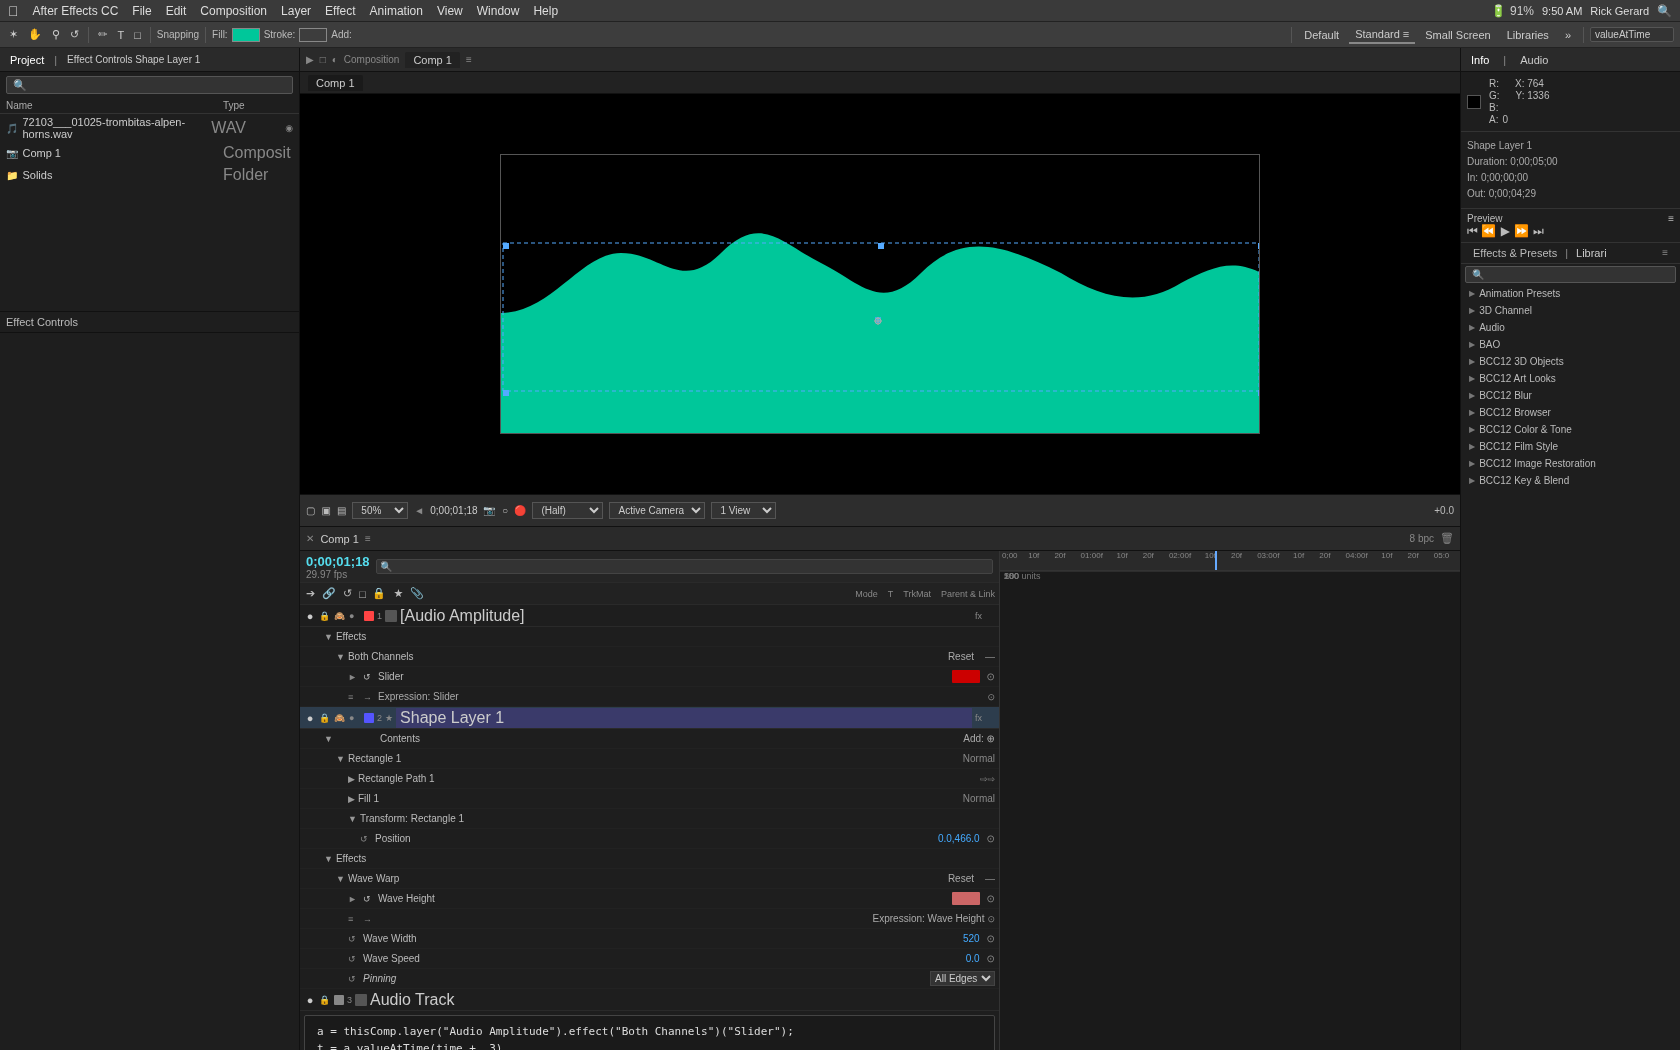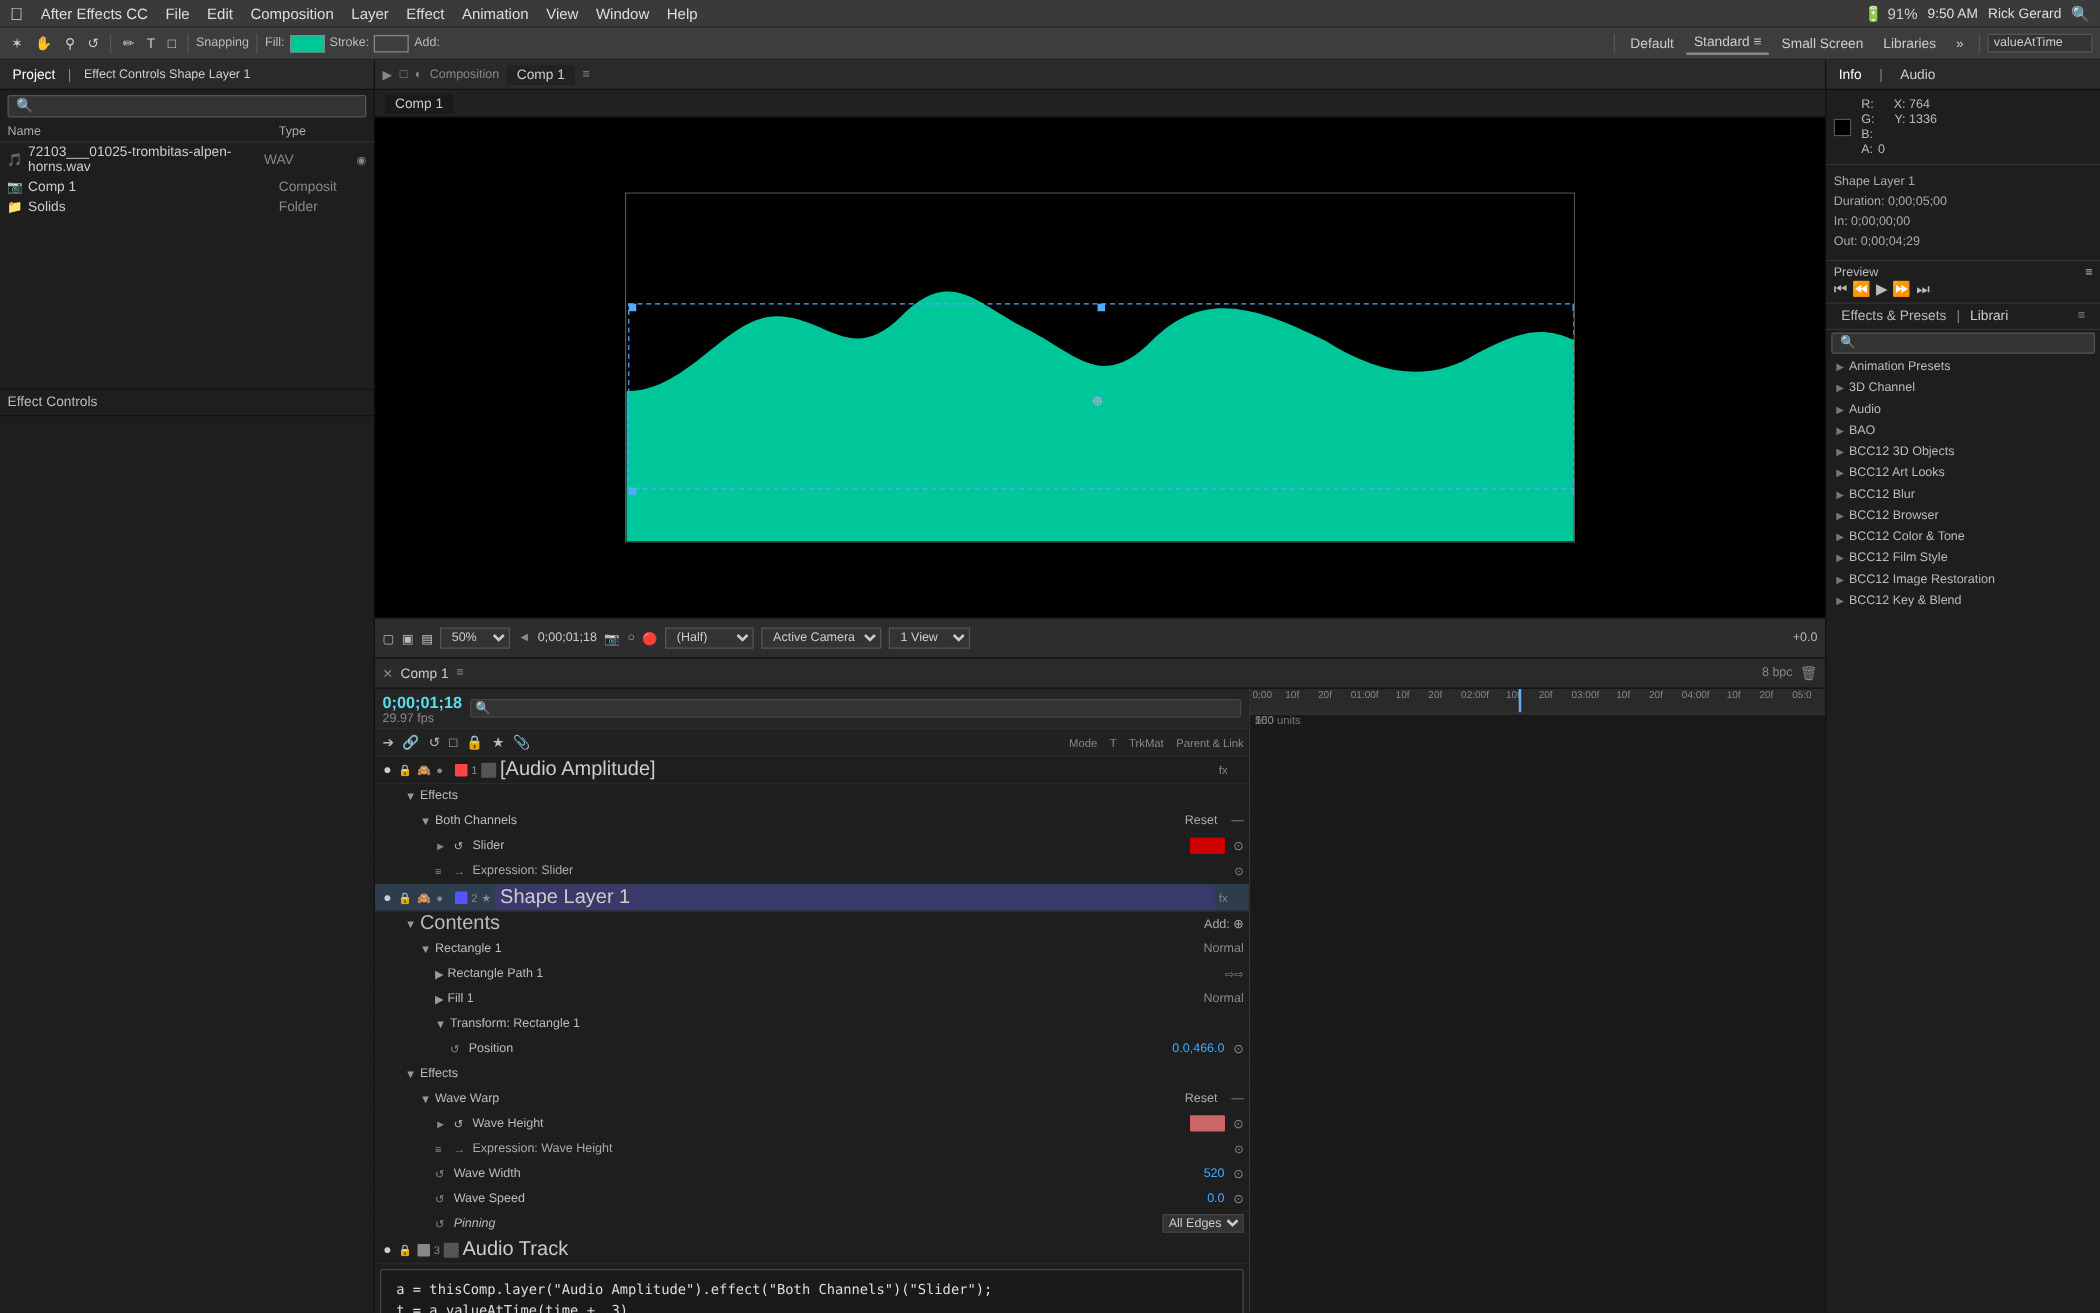--- a/index.html
+++ b/index.html
@@ -28,21 +28,21 @@
     .panel-tab { font-size: 11px; color: #ccc; cursor: pointer; padding: 2px 4px; }
     .panel-tab.active { color: #fff; }
     #project-panel { flex: 0 0 auto; height: 240px; border-bottom: 1px solid #111; }
     .project-search { padding: 4px 6px; }
     .search-box { width: 100%; background: #333; border: 1px solid #555; color: #ccc; padding: 2px 6px; font-size: 11px; border-radius: 2px; }
     .project-columns { display: flex; padding: 2px 6px; border-bottom: 1px solid #333; gap: 4px; }
     .col-name { flex: 1; color: #aaa; font-size: 10px; }
     .col-type { width: 70px; color: #aaa; font-size: 10px; }
     .project-item { display: flex; align-items: center; padding: 2px 6px; gap: 4px; cursor: pointer; }
     .item-name { flex: 1; font-size: 11px; color: #ccc; }
-    .item-type { width: 70px; font-size: 11px; color: #888; }
+    .item-type { width: 70px; font-size: 16px; color: #888; }
 
     #effect-controls { flex: 1; overflow: hidden; }
     .ec-header { display: flex; align-items: center; padding: 4px 6px; border-bottom: 1px solid #111; }
     .ec-title { font-size: 11px; color: #bbb; }
 
     
     #center-panel { flex: 1; display: flex; flex-direction: column; background: #1e1e1e; }
     .comp-header { background: #2a2a2a; height: 24px; display: flex; align-items: center; padding: 0 6px; border-bottom: 1px solid #111; gap: 6px; }
     .comp-tab { font-size: 11px; color: #ccc; cursor: pointer; padding: 2px 8px; background: #222; border-radius: 2px 2px 0 0; }
     #comp-viewport { flex: 0 0 auto; height: 400px; background: #000; position: relative; display: flex; align-items: center; justify-content: center; }
@@ -359,21 +359,21 @@
             <span style="width:12px; font-size:9px; color:#888;">●</span>
             <div class="layer-color" style="background:#55f;"></div>
             <span style="font-size:9px; color:#888;">2</span>
             <span style="font-size:9px; color:#888;">★</span>
             <span class="layer-name" style="background:#3a3a6a; padding:1px 4px;">Shape Layer 1</span>
             <span style="font-size:9px; color:#888; width:20px;">fx</span>
           </div>
 
           <div class="prop-row" style="padding-left:24px;">
             <span class="expand-arrow">▼</span>
-            <span style="font-size:16px; color:#bbb; flex:1;">Contents</span>
+            <span style="font-size:10px; color:#bbb; flex:1;margin-left:44px;">Contents</span>
             <span style="font-size:10px; color:#aaa;">Add: ⊕</span>
           </div>
 
           <div class="prop-row" style="padding-left:36px;">
             <span class="expand-arrow">▼</span>
             <span style="font-size:10px; color:#bbb; flex:1;">Rectangle 1</span>
             <span style="font-size:10px; color:#888;">Normal</span>
           </div>
 
           <div class="prop-row" style="padding-left:48px;">
@@ -416,21 +416,21 @@
             <span style="font-size:9px; color:#888; width:12px;">►</span>
             <span style="font-size:9px; color:#bbb; width:12px;">↺</span>
             <span style="font-size:10px; color:#bbb; flex:1;">Wave Height</span>
             <span style="background:#c66; width:28px; height:13px; display:inline-block; border-radius:1px;"></span>
             <span style="color:#888; font-size:10px; margin-left:4px;">⊙</span>
           </div>
 
           <div class="prop-row" style="padding-left:48px;">
             <span style="font-size:9px; color:#888; width:12px;">≡</span>
             <span style="font-size:9px; color:#888; width:12px;">→</span>
-            <span style="font-size:10px; color:#aaa; flex:1;">Expression: Wave Height</span>
+            <span style="font-size:10px; color:#aaa; flex:1;text-align:right;">Expression: Wave Height</span>
             <span style="font-size:9px; color:#888;">⊙</span>
           </div>
 
           <div class="prop-row" style="padding-left:48px;">
             <span style="font-size:9px; color:#888; width:12px;">↺</span>
             <span style="font-size:10px; color:#bbb; flex:1;">Wave Width</span>
             <span style="font-size:10px; color:#4af;">520</span>
             <span style="color:#888; font-size:10px; margin-left:4px;">⊙</span>
           </div>
 

